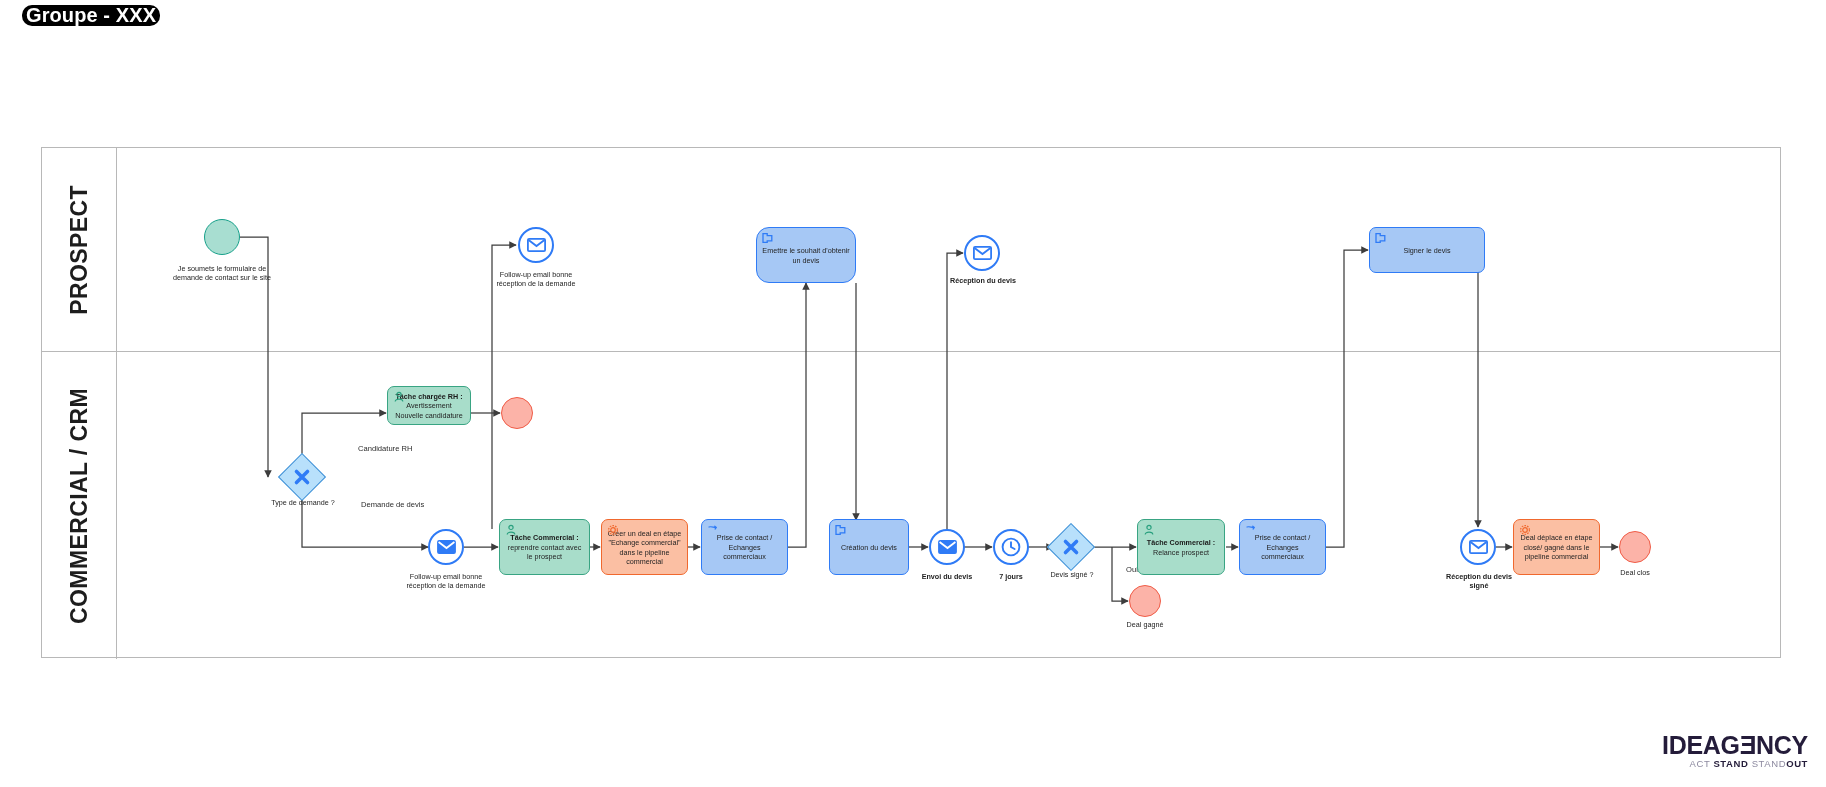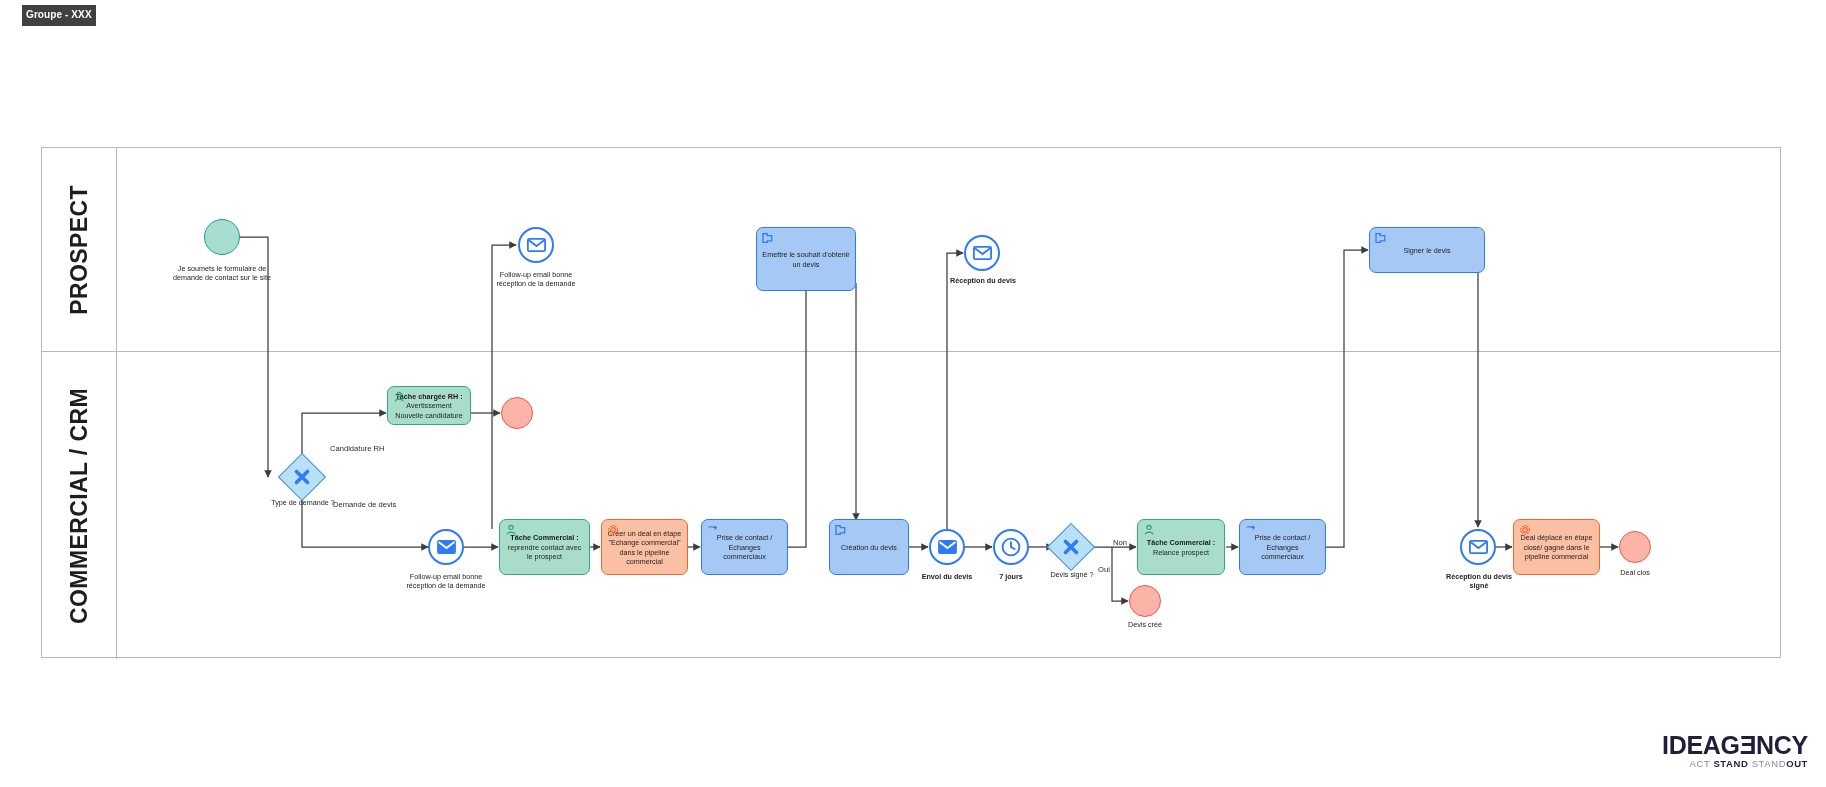--- a/index.html
+++ b/index.html
@@ -14,28 +14,29 @@
     height: 787px;
     background: #ffffff;
     overflow: hidden;
   }
 
   
   #title-badge {
     position: absolute;
     left: 22px;
     top: 5px;
-    background: #404040;
+    background: #000000;
     color: #ffffff;
     font-weight: bold;
-    font-size: 10px;
+    font-size: 20px;
     line-height: 18px;
     padding: 1px 4px 2px 4px;
     letter-spacing: .1px;
     white-space: nowrap;
+    border-radius: 10px;
   }
 
   
   #pool {
     position: absolute;
     left: 41px;
     top: 147px;
     width: 1740px;
     height: 511px;
     border: 1px solid #b8b8b8;
@@ -159,20 +160,21 @@
     color: #232323;
   }
   .nlabel.bold { font-weight: bold; }
   .flow-label {
     position: absolute;
     font-size: 7.6px;
     line-height: 9.5px;
     color: #2b2b2b;
     text-align: center;
     white-space: nowrap;
+    margin-left: 28px;
   }
 
   
   #connectors {
     position: absolute;
     left: 0; top: 0;
     width: 1826px; height: 787px;
     pointer-events: none;
   }
 
@@ -283,21 +285,21 @@
   <div class="node" style="left:518px; top:227px;">
     <div class="event event-msg">
       <svg width="19" height="14" viewBox="0 0 19 14">
         <rect x="0.9" y="0.9" width="17.2" height="12.2" rx="1.2" fill="none" stroke="#2f7bf6" stroke-width="1.8"></rect>
         <path d="M1.6 2 L9.5 8 L17.4 2" fill="none" stroke="#2f7bf6" stroke-width="1.8"></path>
       </svg>
     </div>
   </div>
   <div class="nlabel" style="left:488px; top:270px; width:96px;">Follow-up email bonne réception de la demande</div>
 
-  <div class="task task-blue" style="left:756px; top:227px; width:100px; height:64px;">
+  <div class="task task-blue" style="left:756px; top:227px; width:100px; height:56px;border-radius:13px;">
     <span class="task-icon">
       <svg width="12" height="12" viewBox="0 0 12 12">
         <path d="M1 1.6 h4.2 v2 h4.6 v5.2 h-4.6 v1.6 h-4.2 z" fill="none" stroke="#2f7bf6" stroke-width="1.3"></path>
       </svg>
     </span>
     <span class="task-text">Emettre le souhait d'obtenir un devis</span>
   </div>
 
   <div class="node" style="left:964px; top:235px;">
     <div class="event event-msg">
@@ -426,21 +428,21 @@
       </svg>
     </div>
   </div>
   <div class="nlabel" style="left:1036px; top:570px; width:72px;">Devis signé ?</div>
   <div class="flow-label" style="left:1113px; top:538px;">Non</div>
   <div class="flow-label" style="left:1098px; top:565px;">Oui</div>
 
   <div class="node" style="left:1129px; top:585px;">
     <div class="event event-end-red"></div>
   </div>
-  <div class="nlabel" style="left:1114px; top:620px; width:62px;">Devis créé</div>
+  <div class="nlabel" style="left:1114px; top:620px; width:62px;">Deal gagné</div>
 
   <div class="task task-green" style="left:1137px; top:519px; width:88px; height:56px;">
     <span class="task-icon">
       <svg width="12" height="12" viewBox="0 0 12 12">
         <circle cx="6" cy="3.4" r="2.1" fill="none" stroke="#2aa07f" stroke-width="1.2"></circle>
         <path d="M2.2 10.6 C2.2 7.4 9.8 7.4 9.8 10.6" fill="none" stroke="#2aa07f" stroke-width="1.2"></path>
       </svg>
     </span>
     <span class="task-text">
       <b>Tâche Commercial :</b>

